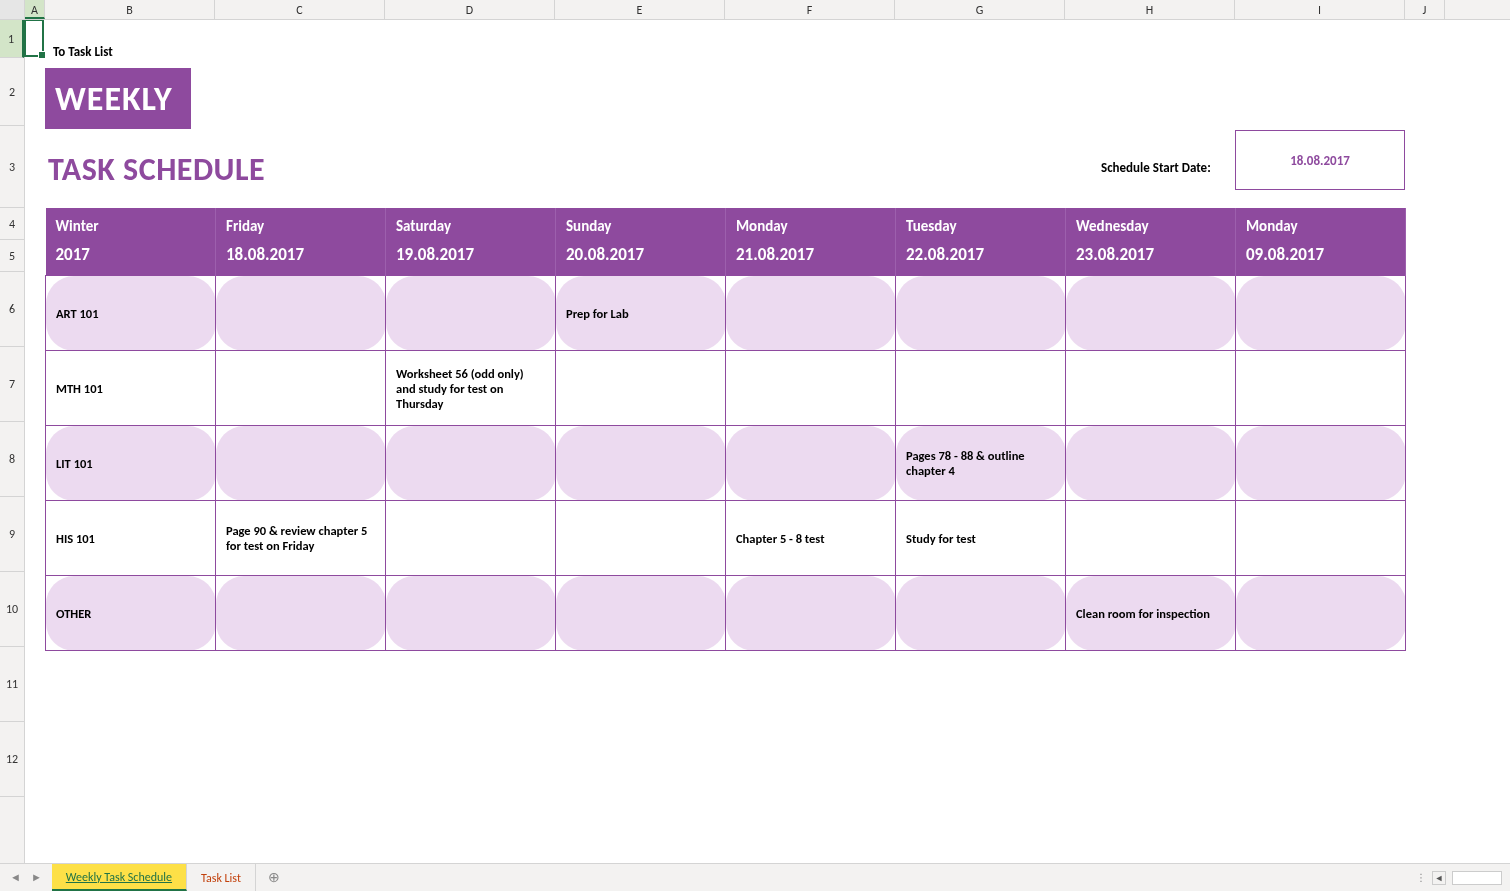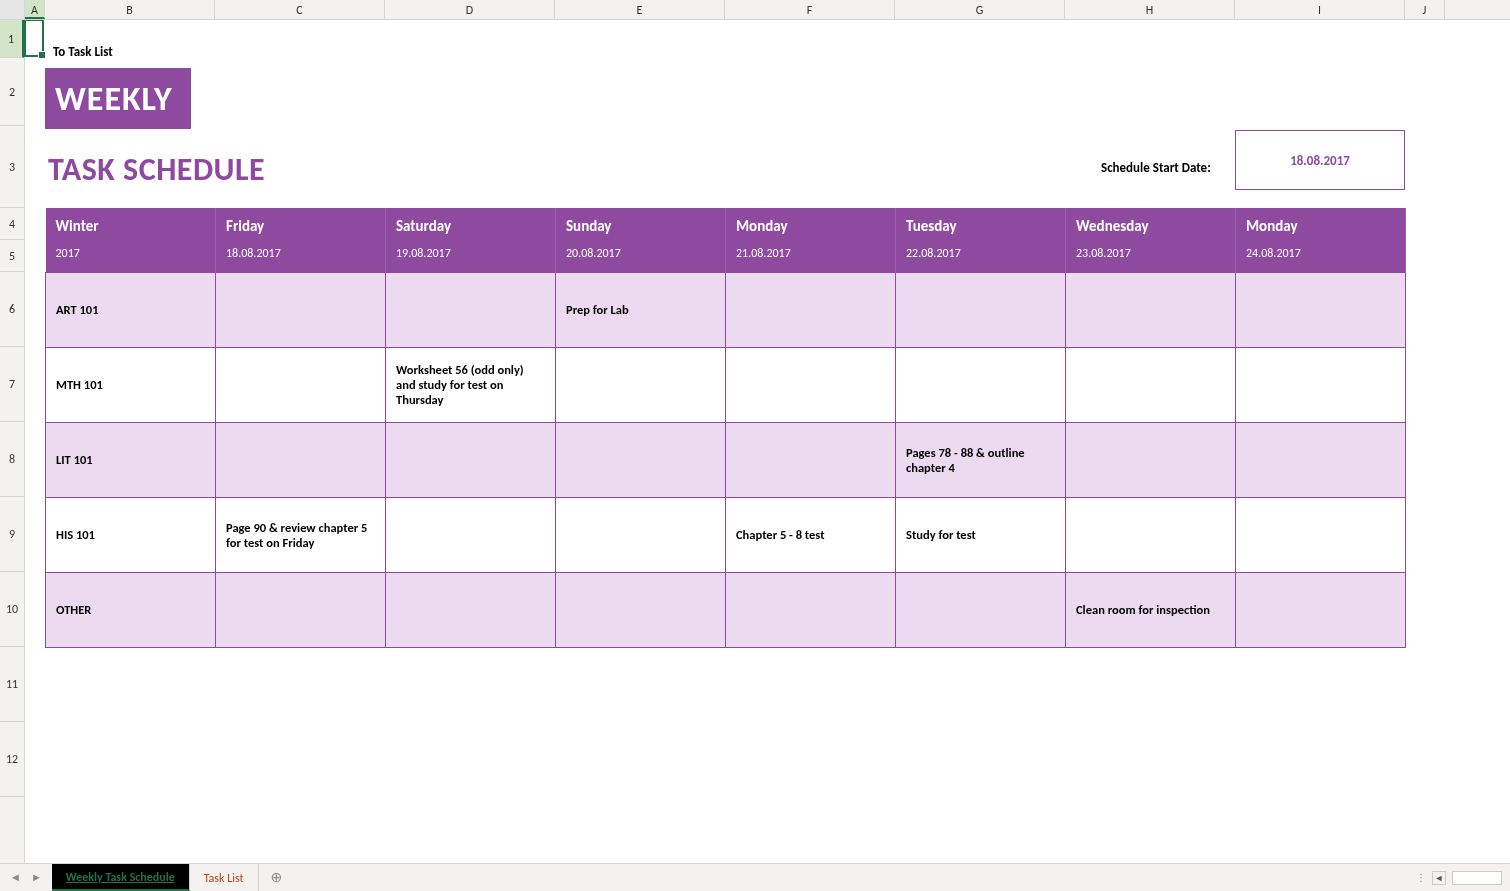--- a/index.html
+++ b/index.html
@@ -164,36 +164,36 @@
       font-weight: bold;
       vertical-align: middle;
       border-right: 1px solid #9d5fad;
     }
     .schedule-table .header-day {
       font-size: 15px;
       padding: 8px 10px 4px 10px;
       height: 32px;
     }
     .schedule-table .header-date {
-      font-size: 12px;
+      font-size: 17px;
       padding: 4px 10px 10px 10px;
       height: 32px;
-      font-weight: normal;
+      font-weight: bold;
     }
     .schedule-table td {
       border: 1px solid #8e4a9e;
       padding: 8px 10px;
       font-size: 12.5px;
       vertical-align: middle;
       height: 75px;
       font-weight: bold;
       color: #000;
     }
     .schedule-table td.task-cell { font-weight: bold; }
-    .schedule-table tr.alt td { background: #ecdaf0; }
+    .schedule-table tr.alt td { background: #ecdaf0; border-radius: 28px; }
     .schedule-table td.rowlabel { font-weight: bold; }
     
     .sheet-tabs-bar {
       position: absolute;
       bottom: 0;
       left: 0;
       right: 0;
       height: 28px;
       background: #f3f2f1;
       border-top: 1px solid #d4d4d4;
@@ -213,24 +213,24 @@
       font-size: 12px;
       border-right: 1px solid #d4d4d4;
       background: #f3f2f1;
       cursor: pointer;
       color: #c2410c;
       height: 100%;
       display: flex;
       align-items: center;
     }
     .sheet-tab.active {
-      background: #000000;
+      background: #fde047;
       border-bottom: 2px solid #217346;
       color: #217346;
-      font-weight: bold;
+      font-weight: normal;
       text-decoration: underline;
     }
     .new-sheet {
       padding: 0 12px;
       color: #888;
       font-size: 14px;
       cursor: pointer;
     }
     .scroll-indicator {
       margin-left: auto;
@@ -326,21 +326,21 @@
             <th class="header-day">Monday</th>
           </tr>
           <tr>
             <th class="header-date">2017</th>
             <th class="header-date">18.08.2017</th>
             <th class="header-date">19.08.2017</th>
             <th class="header-date">20.08.2017</th>
             <th class="header-date">21.08.2017</th>
             <th class="header-date">22.08.2017</th>
             <th class="header-date">23.08.2017</th>
-            <th class="header-date">24.08.2017</th>
+            <th class="header-date">09.08.2017</th>
           </tr>
         </thead>
         <tbody>
           <tr class="alt">
             <td class="rowlabel">ART 101</td>
             <td class="task-cell"></td>
             <td class="task-cell"></td>
             <td class="task-cell">Prep for Lab</td>
             <td class="task-cell"></td>
             <td class="task-cell"></td>

